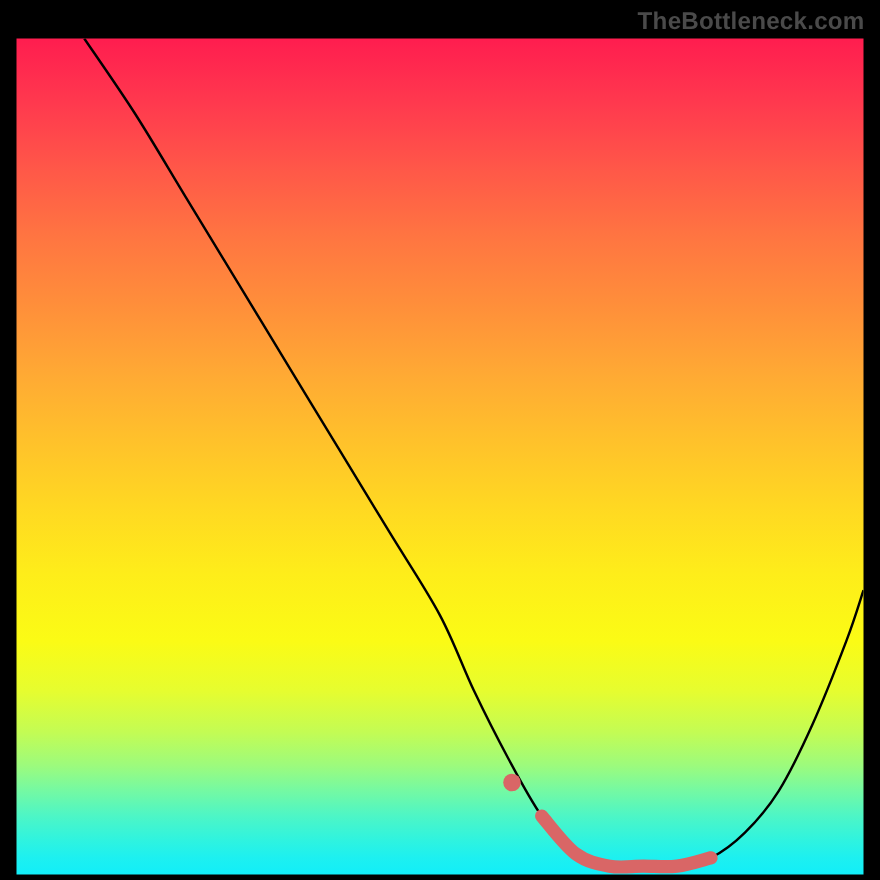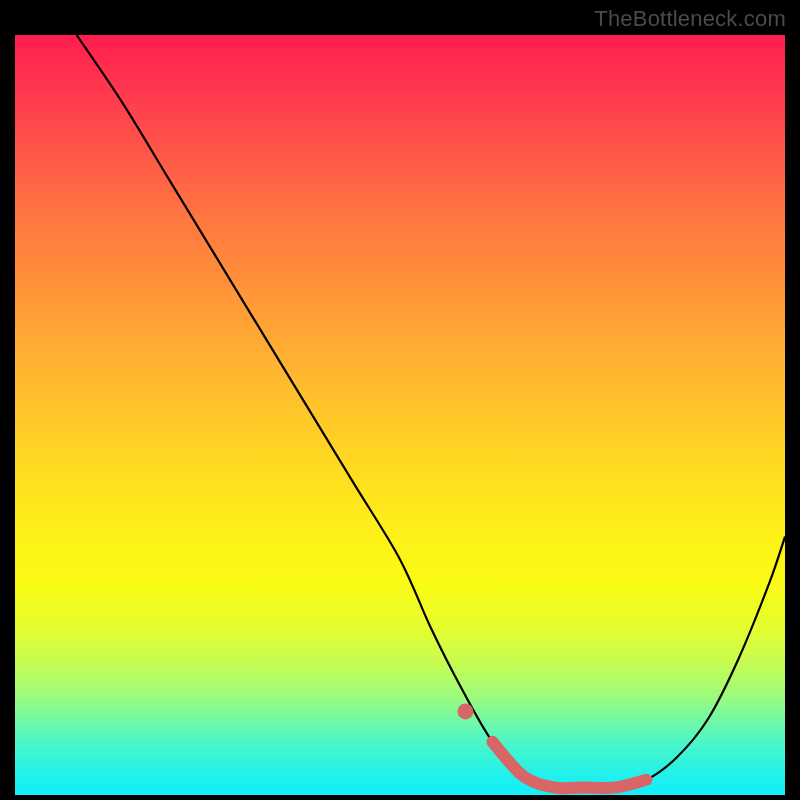--- a/index.html
+++ b/index.html
@@ -10,21 +10,21 @@
     background: #000000;
     font-family: Arial, Helvetica, sans-serif;
     overflow: hidden;
   }
   .attribution {
     position: absolute;
     top: 6px;
     right: 14px;
     color: #4a4a4a;
     font-size: 22px;
-    font-weight: 400;
+    font-weight: 700;
     letter-spacing: 0.2px;
   }
   .plot-area {
     position: absolute;
     left: 15px;
     top: 35px;
     width: 770px;
     height: 760px;
     background: linear-gradient(to bottom,
       #ff1d4f 0%,

